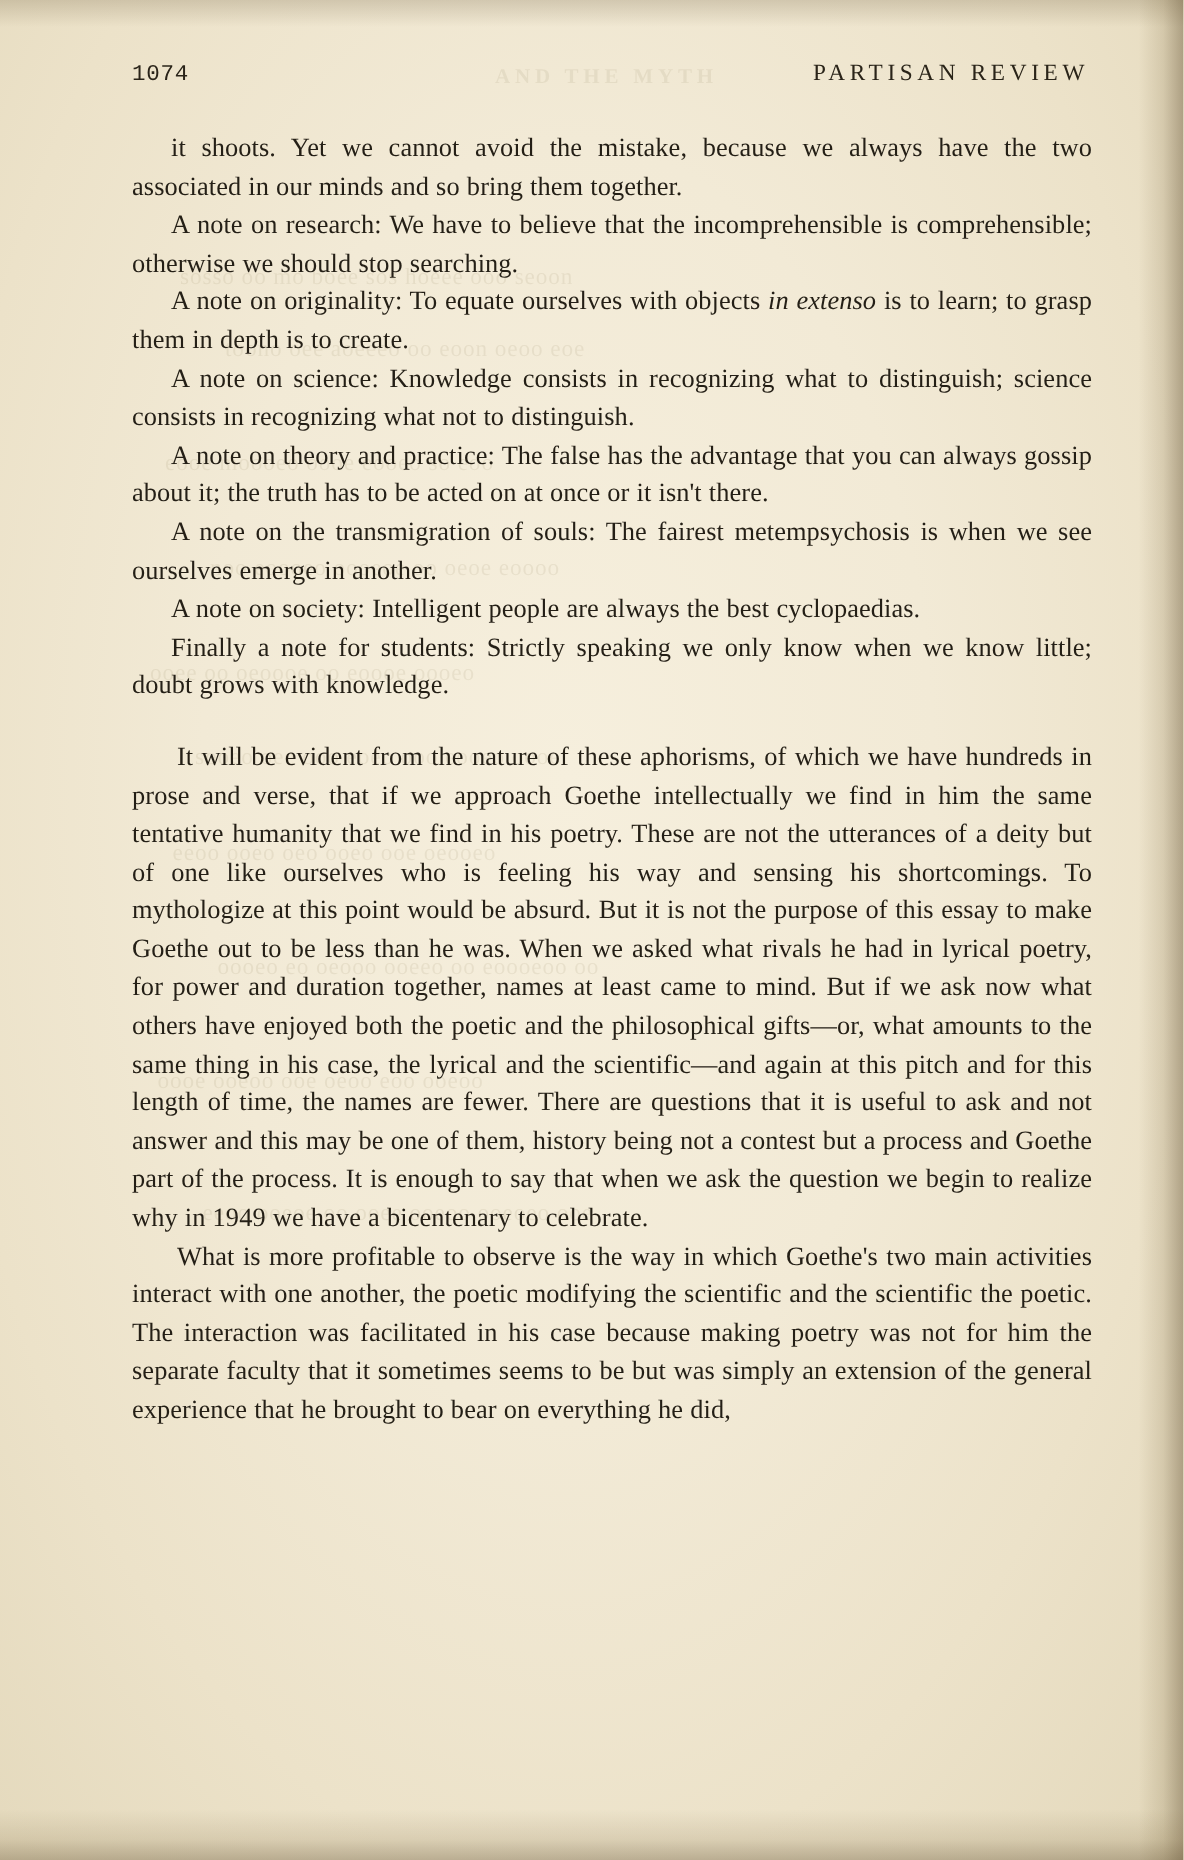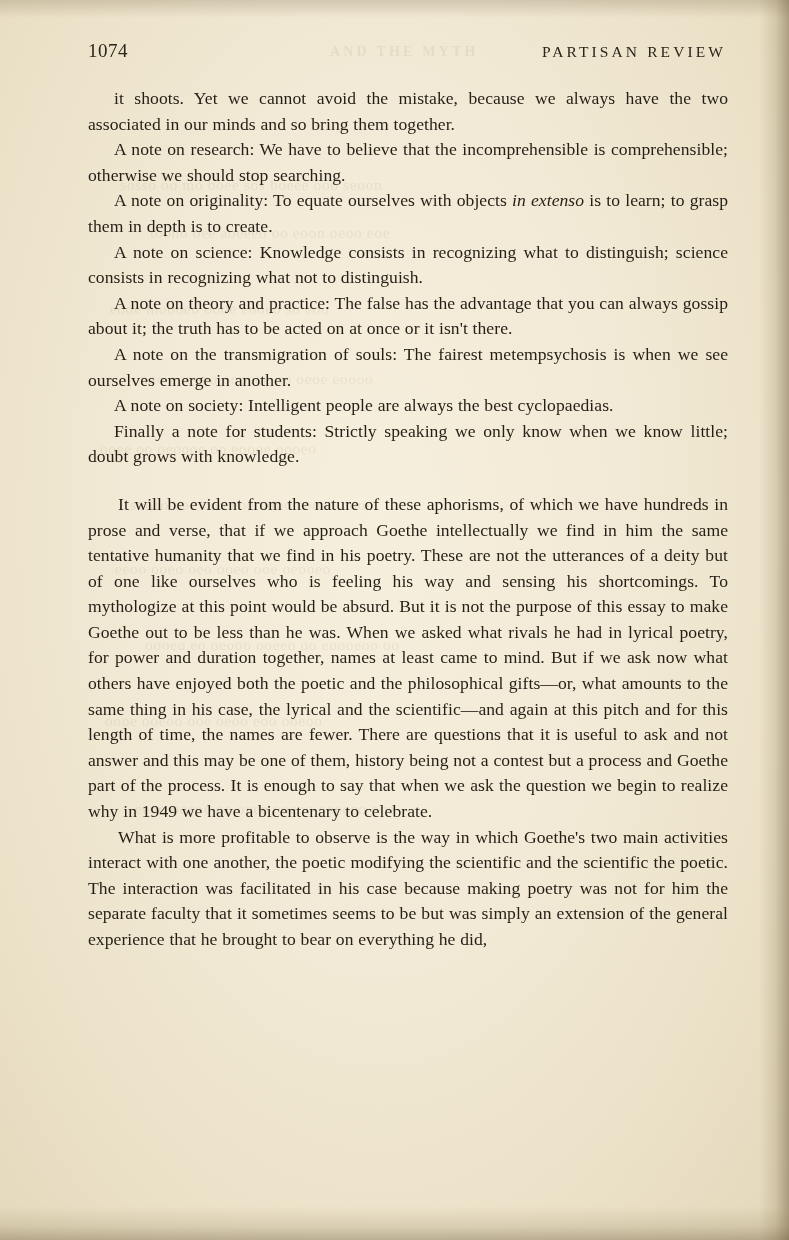--- a/index.html
+++ b/index.html
@@ -81,22 +81,22 @@
   #running-head {
     position: absolute;
     left: 88px;
     top: 40px;
     width: 638px;
     display: flex;
     justify-content: space-between;
     align-items: baseline;
   }
   #folio {
-    font-family: Liberation Serif, serif;
-    font-size: 19px;
+    font-family: Liberation Mono, monospace;
+    font-size: 15px;
     letter-spacing: 0.5px;
     color: #2a2419;
   }
   #journal-title {
     font-family: "Liberation Serif", serif;
     font-size: 15.5px;
     letter-spacing: 3.1px;
     color: #2a2419;
   }
 

